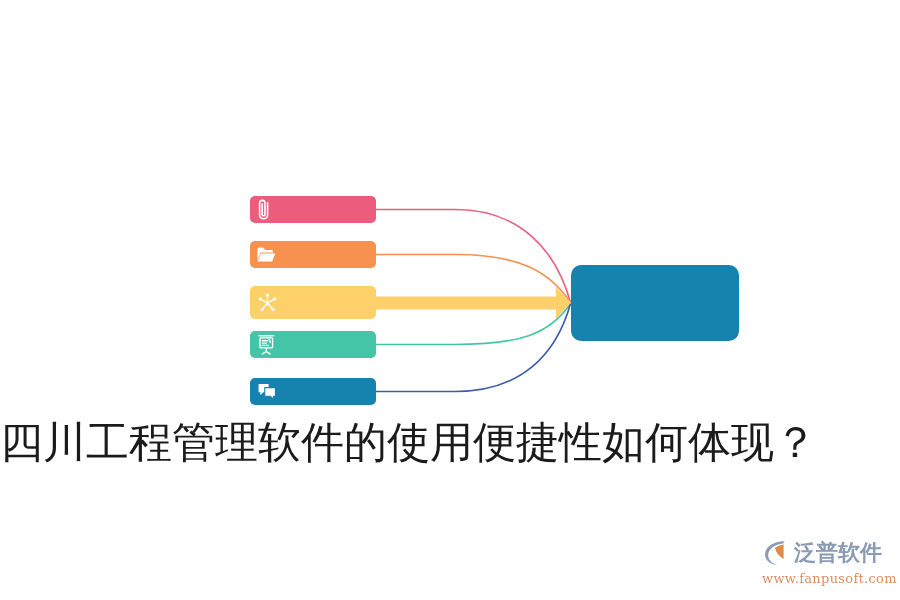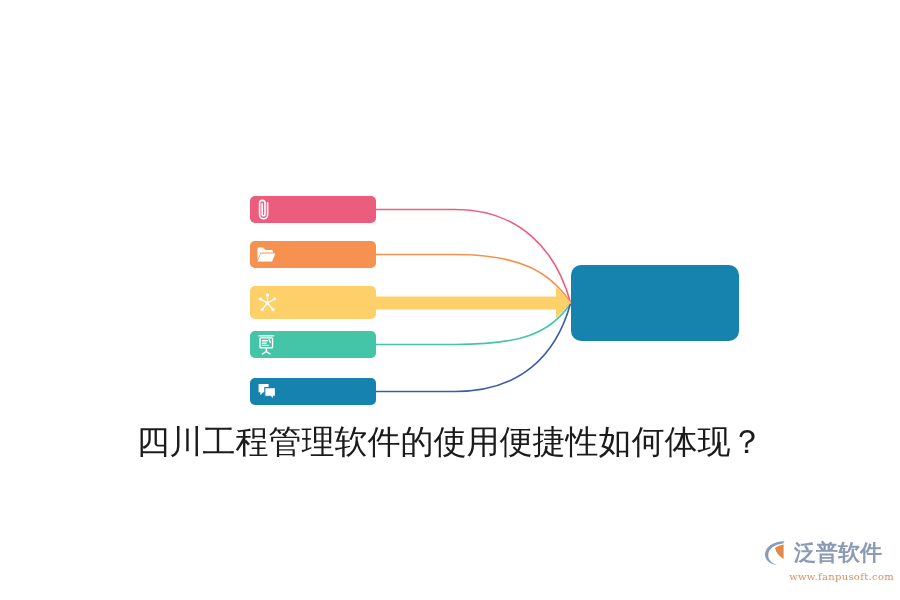--- a/index.html
+++ b/index.html
@@ -31,23 +31,23 @@
     width: 900px;
     height: 600px;
   }
 
   
   .title {
     position: absolute;
     left: 0;
     top: 420px;
     width: 900px;
-    text-align: center;
+    text-align: left;
     font-family: "DejaVu Serif", "Liberation Serif", serif;
-    font-size: 33px;
+    font-size: 43px;
     line-height: 44px;
     color: #1b1b1b;
     letter-spacing: 0px;
     white-space: nowrap;
   }
 
   
   .watermark {
     position: absolute;
     left: 762px;
@@ -70,25 +70,25 @@
     font-family: "DejaVu Sans", "Liberation Sans", sans-serif;
     font-size: 22px;
     font-weight: bold;
     color: #8b9bb4;
     margin-left: 2px;
     letter-spacing: 0px;
     line-height: 30px;
   }
   .wm-url {
     font-family: "DejaVu Serif", "Liberation Serif", serif;
-    font-size: 10px;
+    font-size: 13px;
     color: #d98f62;
     letter-spacing: 0.3px;
     margin-top: 1px;
-    text-align: right;
+    text-align: center;
     width: 132px;
   }
 </style>
 </head>
 <body>
 
 <div id="canvas">
 
   <svg class="diagram-svg" viewBox="0 0 900 600">
     <defs>

